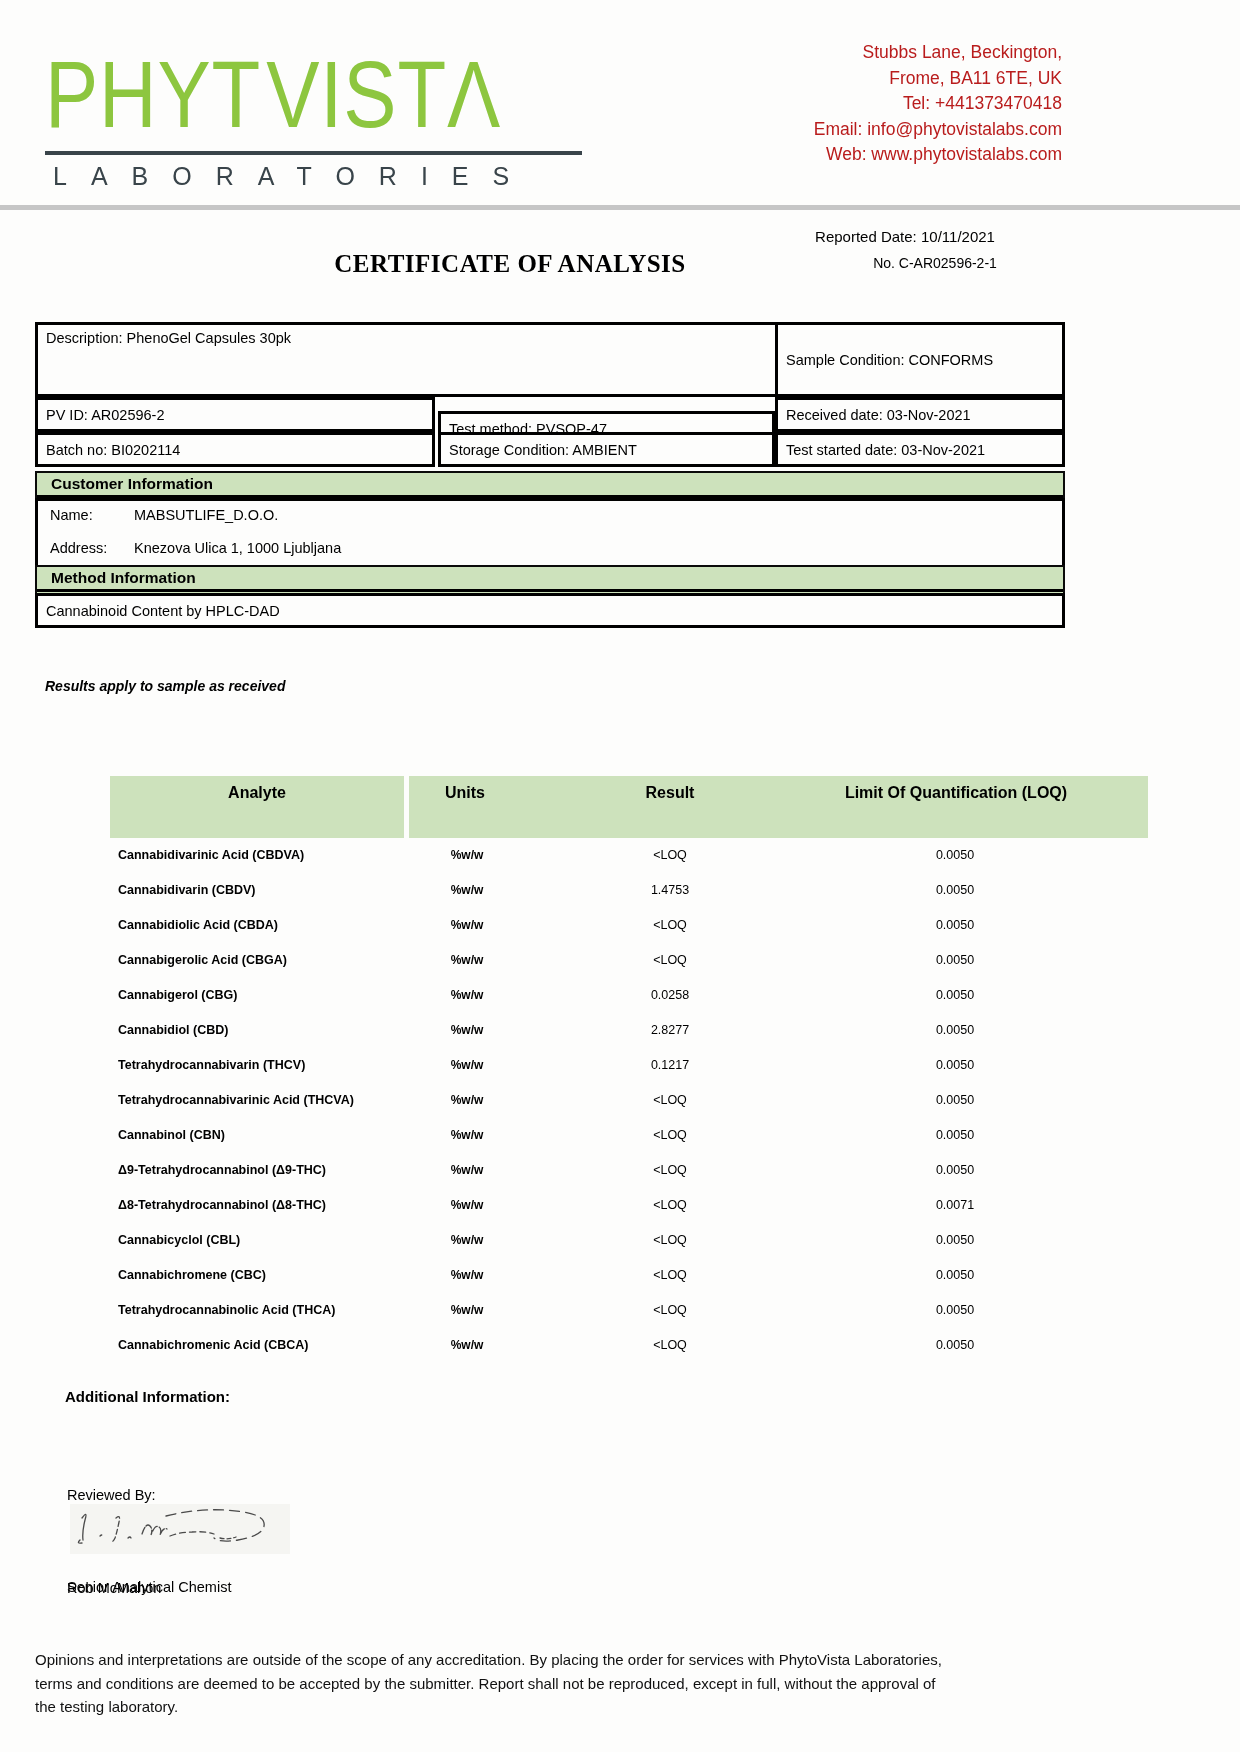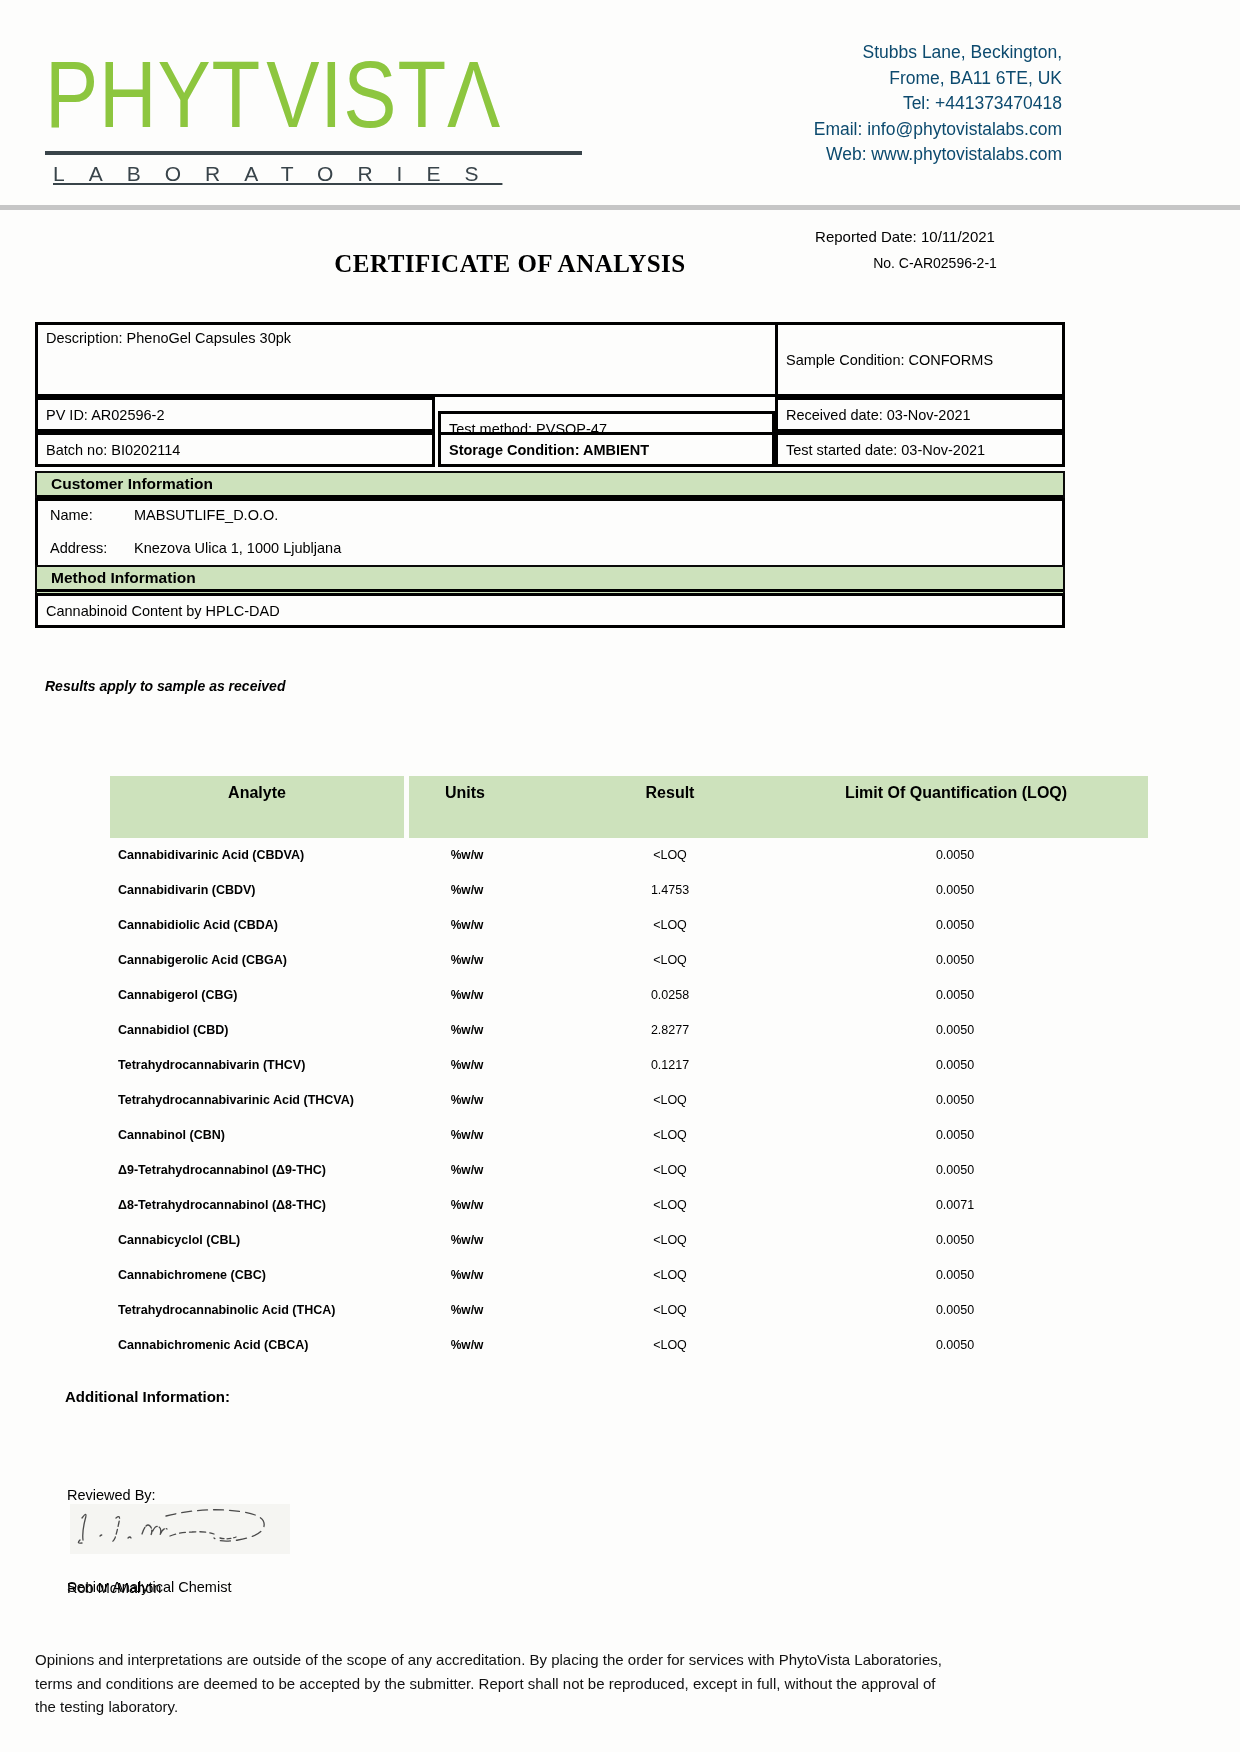--- a/index.html
+++ b/index.html
@@ -9,24 +9,24 @@
     overflow:hidden;
   }
   
   .logo{position:absolute;left:45px;top:26px;width:540px;}
   .logo-row{display:flex;align-items:flex-end;height:116px;color:#8dc63f;
     font-size:95px;line-height:1;letter-spacing:1px;
     transform:scaleX(0.84);transform-origin:left bottom;white-space:nowrap;}
   .logo-row span{display:block;}
   .leaf-o{margin:0 3px 2px 3px;}
   .logo-rule{margin-top:9px;height:4px;background:#39444a;width:537px;}
-  .logo-sub{margin-top:7px;font-size:21px;color:#39444a;letter-spacing:24px;
-    white-space:nowrap;padding-left:8px;text-decoration:underline;}
+  .logo-sub{margin-top:7px;font-size:25px;color:#39444a;letter-spacing:24px;
+    white-space:nowrap;padding-left:8px;}
   .contact{position:absolute;top:40px;right:178px;text-align:right;
-    font-size:17.5px;line-height:25.5px;white-space:pre-line;color:#0c4a6e;}
+    font-size:17.5px;line-height:25.5px;white-space:pre-line;color:#b91c1c;}
   .gray-rule{position:absolute;top:205px;left:0;width:1240px;height:5px;background:#c6c6c6;}
   .reported-date{position:absolute;top:228px;left:795px;width:220px;text-align:center;font-size:15px;}
   .cert-no{position:absolute;top:255px;left:835px;width:200px;text-align:center;font-size:14px;}
   .doc-title{position:absolute;top:250px;left:230px;width:560px;text-align:center;
     font-size:25px;font-weight:bold;letter-spacing:0.5px;font-family:Liberation Serif, serif;}
   
   .section-bar{position:absolute;left:35px;width:1030px;background:#cde2bc;
     border:2px solid #0a0a0a;box-sizing:border-box;padding-bottom:4px;}
   .section-bar .bar-text{font-weight:bold;font-size:15.5px;padding:2px 0 2px 14px;
     border-bottom:3px solid #000;}
@@ -101,21 +101,21 @@
   </div>
   <div class="cell vcenter" style="top:411px;left:438px;width:337px;height:35px;">
     <div class="cell-text">Test method: PVSOP-47</div>
   </div>
   <div class="cell vcenter" style="top:397px;left:775px;width:290px;height:35px;">
     <div class="cell-text">Received date: 03-Nov-2021</div>
   </div>
   <div class="cell vcenter" style="top:432px;left:35px;width:400px;height:35px;">
     <div class="cell-text">Batch no: BI0202114</div>
   </div>
-  <div class="cell vcenter" style="top:432px;left:438px;width:337px;height:35px;font-weight:bold;">
+  <div class="cell vcenter" style="top:432px;left:438px;width:337px;height:35px;">
     <div class="cell-text">Storage Condition: AMBIENT</div>
   </div>
   <div class="cell vcenter" style="top:432px;left:775px;width:290px;height:35px;">
     <div class="cell-text">Test started date: 03-Nov-2021</div>
   </div>
 
   <div class="section-bar" style="top:471px;">
     <div class="bar-text">Customer Information</div>
   </div>
   <div class="cell" style="top:498px;left:35px;width:1030px;height:70px;">

